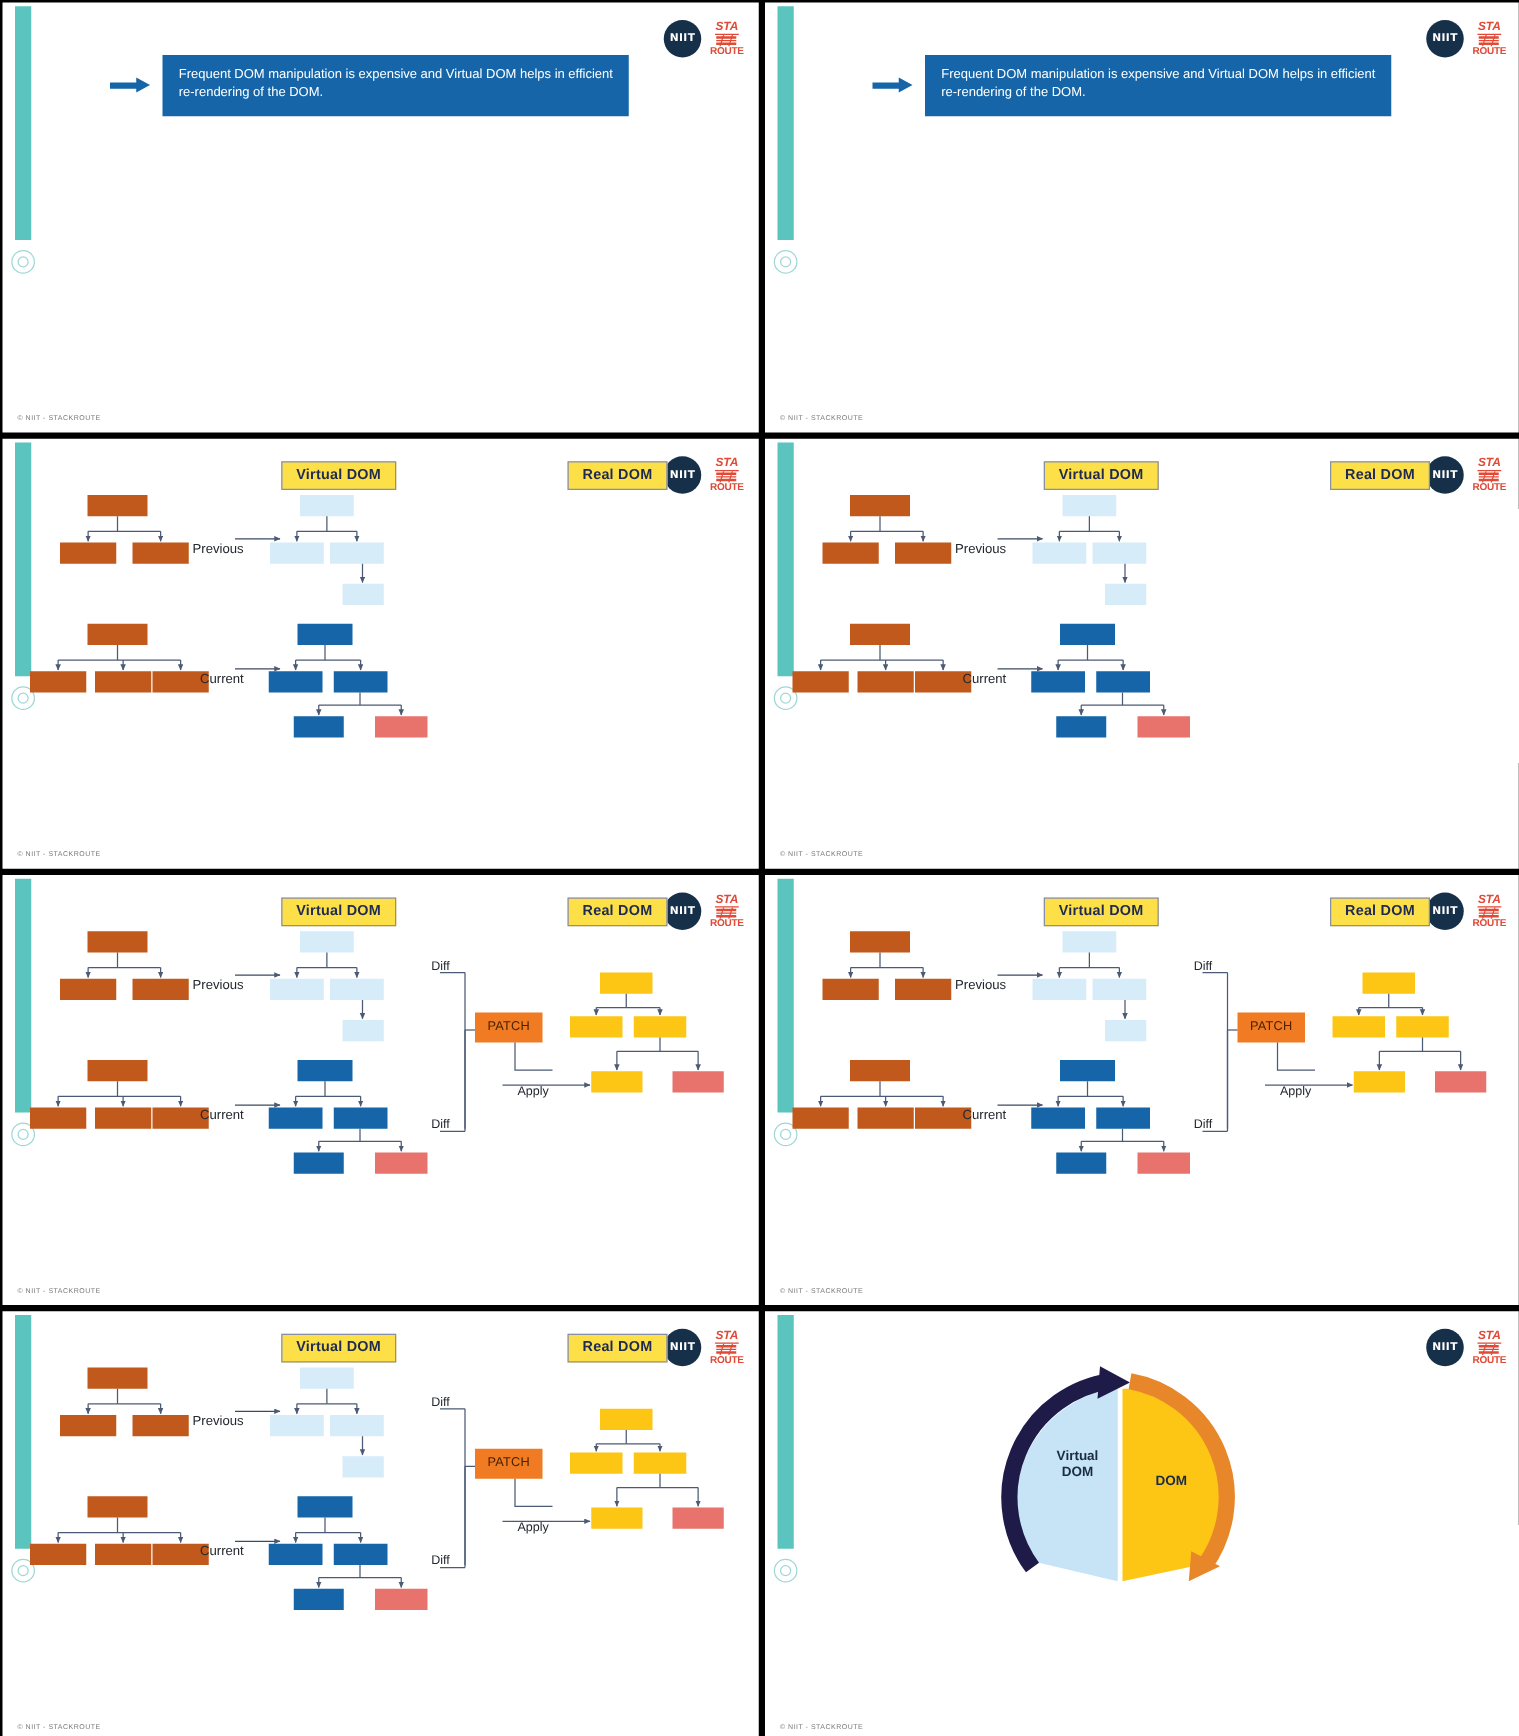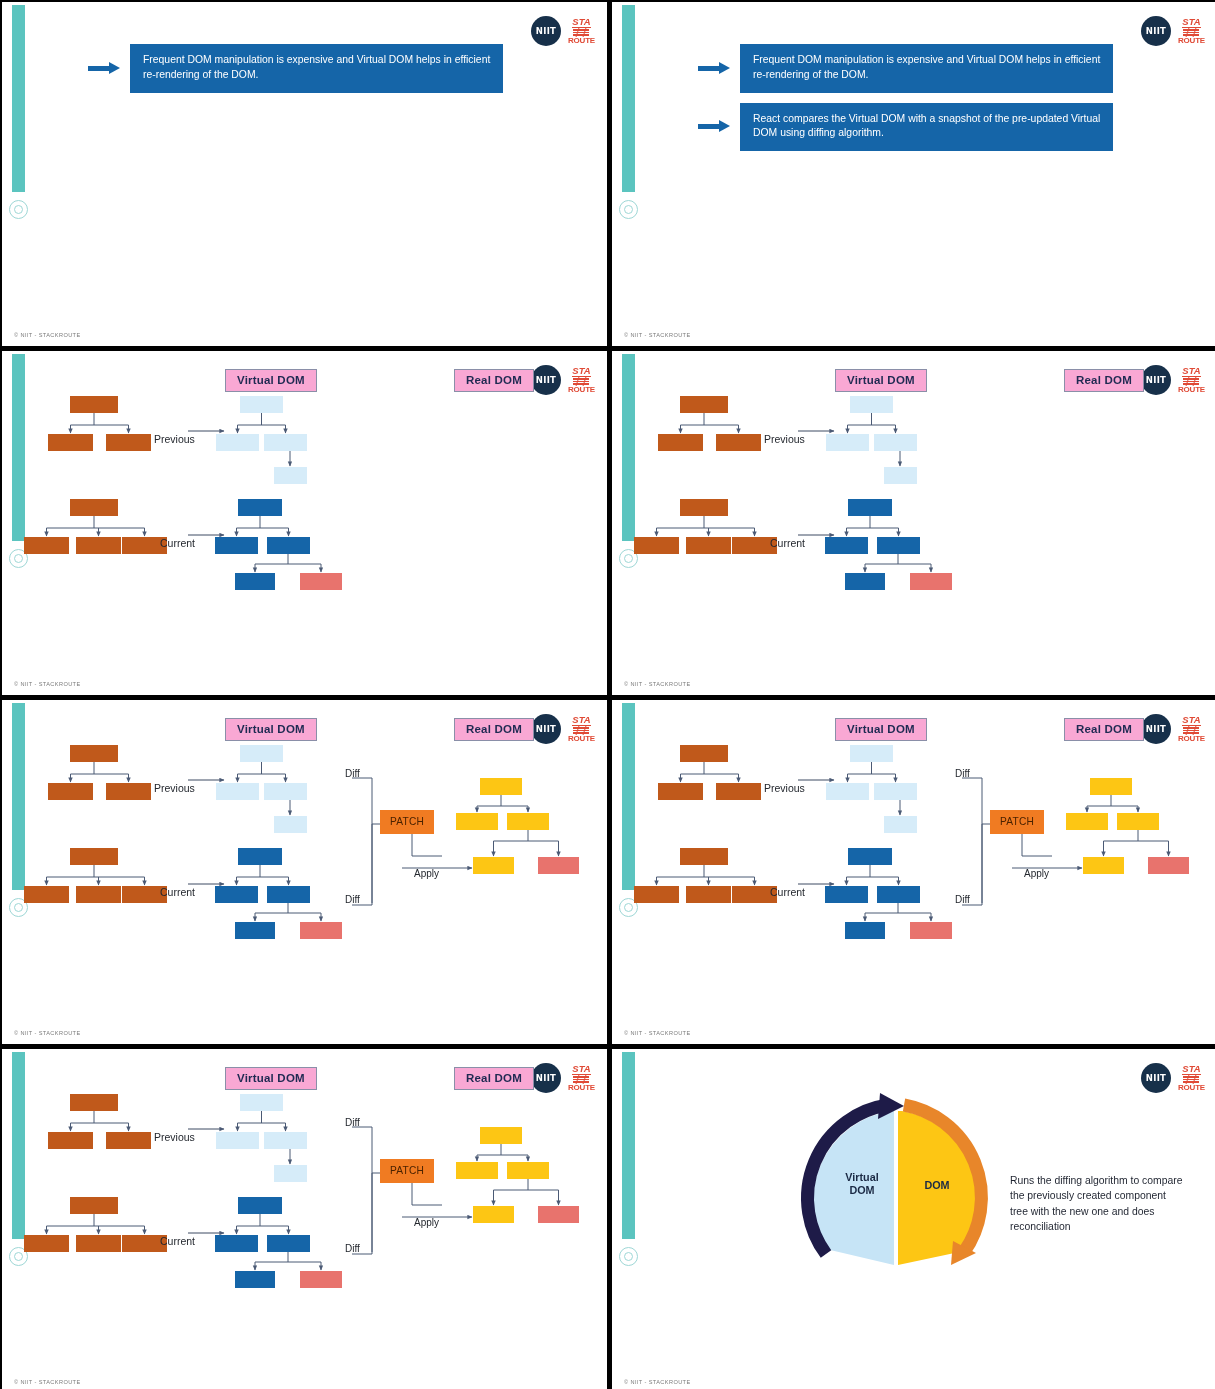--- a/index.html
+++ b/index.html
@@ -69,21 +69,21 @@
   .bullet .box {
     flex:1; background:#1565A8; color:#fff;
     padding:9px 11px 10px 13px;
     font-size:10.4px; line-height:1.42;
   }
 
   
   .diagram { position:absolute; left:0; top:0; width:605px; height:344px; }
   .dlabel {
     position:absolute;
-    border:1px solid #8a8fa8; background:#f9a8d4;
+    border:1px solid #8a8fa8; background:#fde047;
     color:#1f2a52; font-weight:bold; font-size:11.5px;
     padding:4px 11px 5px; letter-spacing:.2px;
   }
   .node { position:absolute; }
   .stage-label { position:absolute; font-size:10.5px; color:#23272e; }
   .sm-text { position:absolute; font-size:10px; color:#23272e; }
   .patch {
     position:absolute; background:#F07B22; color:#4a2200;
     font-size:10.2px; padding:6px 10px 7px; letter-spacing:.2px;
   }
@@ -148,27 +148,20 @@
     </div>
   </div>
   <div class="footer">© NIIT - STACKROUTE</div>
       <div class="bullets">
     <div class="bullet">
       <div class="arrow">
             <div class="shaft"></div>
             <div class="head"></div>
           </div>
       <div class="box">Frequent DOM manipulation is expensive and Virtual DOM helps in efficient re-rendering of the DOM.</div>
-    </div>
-    <div class="bullet">
-      <div class="arrow">
-            <div class="shaft"></div>
-            <div class="head"></div>
-          </div>
-      <div class="box">React compares the Virtual DOM with a snapshot of the pre-updated Virtual DOM using diffing algorithm.</div>
     </div>
       </div>
     </div>
     <div class="slide">
       <div class="teal-bar"></div>
   <div class="ring-icon">
         <div class="o1"></div>
         <div class="o2"></div>
       </div>
   <div class="logo">
@@ -628,18 +621,17 @@
     <path d="M282,62 L282,216 L214,200 A92,92 0 0,1 278,62 Z" fill="#C6E4F6"></path>
 
     <path d="M286,62 L286,216 L352,202 A92,92 0 0,0 290,62 Z" fill="#FDC614"></path>
 
     <path d="M214,205 A94,94 0 0,1 276,56" stroke="#1E1B48" stroke-width="13" fill="none" stroke-linecap="butt"></path>
     <path d="M268,44 L292,57 L266,70 Z" fill="#1E1B48"></path>
 
     <path d="M292,56 A94,94 0 0,1 352,203" stroke="#E8862A" stroke-width="13" fill="none" stroke-linecap="butt"></path>
     <path d="M341,192 L364,204 L339,216 Z" fill="#E8862A"></path>
   </svg>
-        <div class="circ-lbl" style="left:214px;top:122px;width:72px;">Virtual<br>DOM</div>
+        <div class="circ-lbl" style="left:214px;top:110px;width:72px;">Virtual<br>DOM</div>
         <div class="circ-lbl" style="left:290px;top:130px;width:70px;">DOM</div>
-        <div class="circ-text" style="left:398px;top:124px;width:176px;">Runs the diffing algorithm to compare the previously created component tree with the new one and does reconciliation</div>
       </div>
     </div>
   </div>
 
 </body></html>

